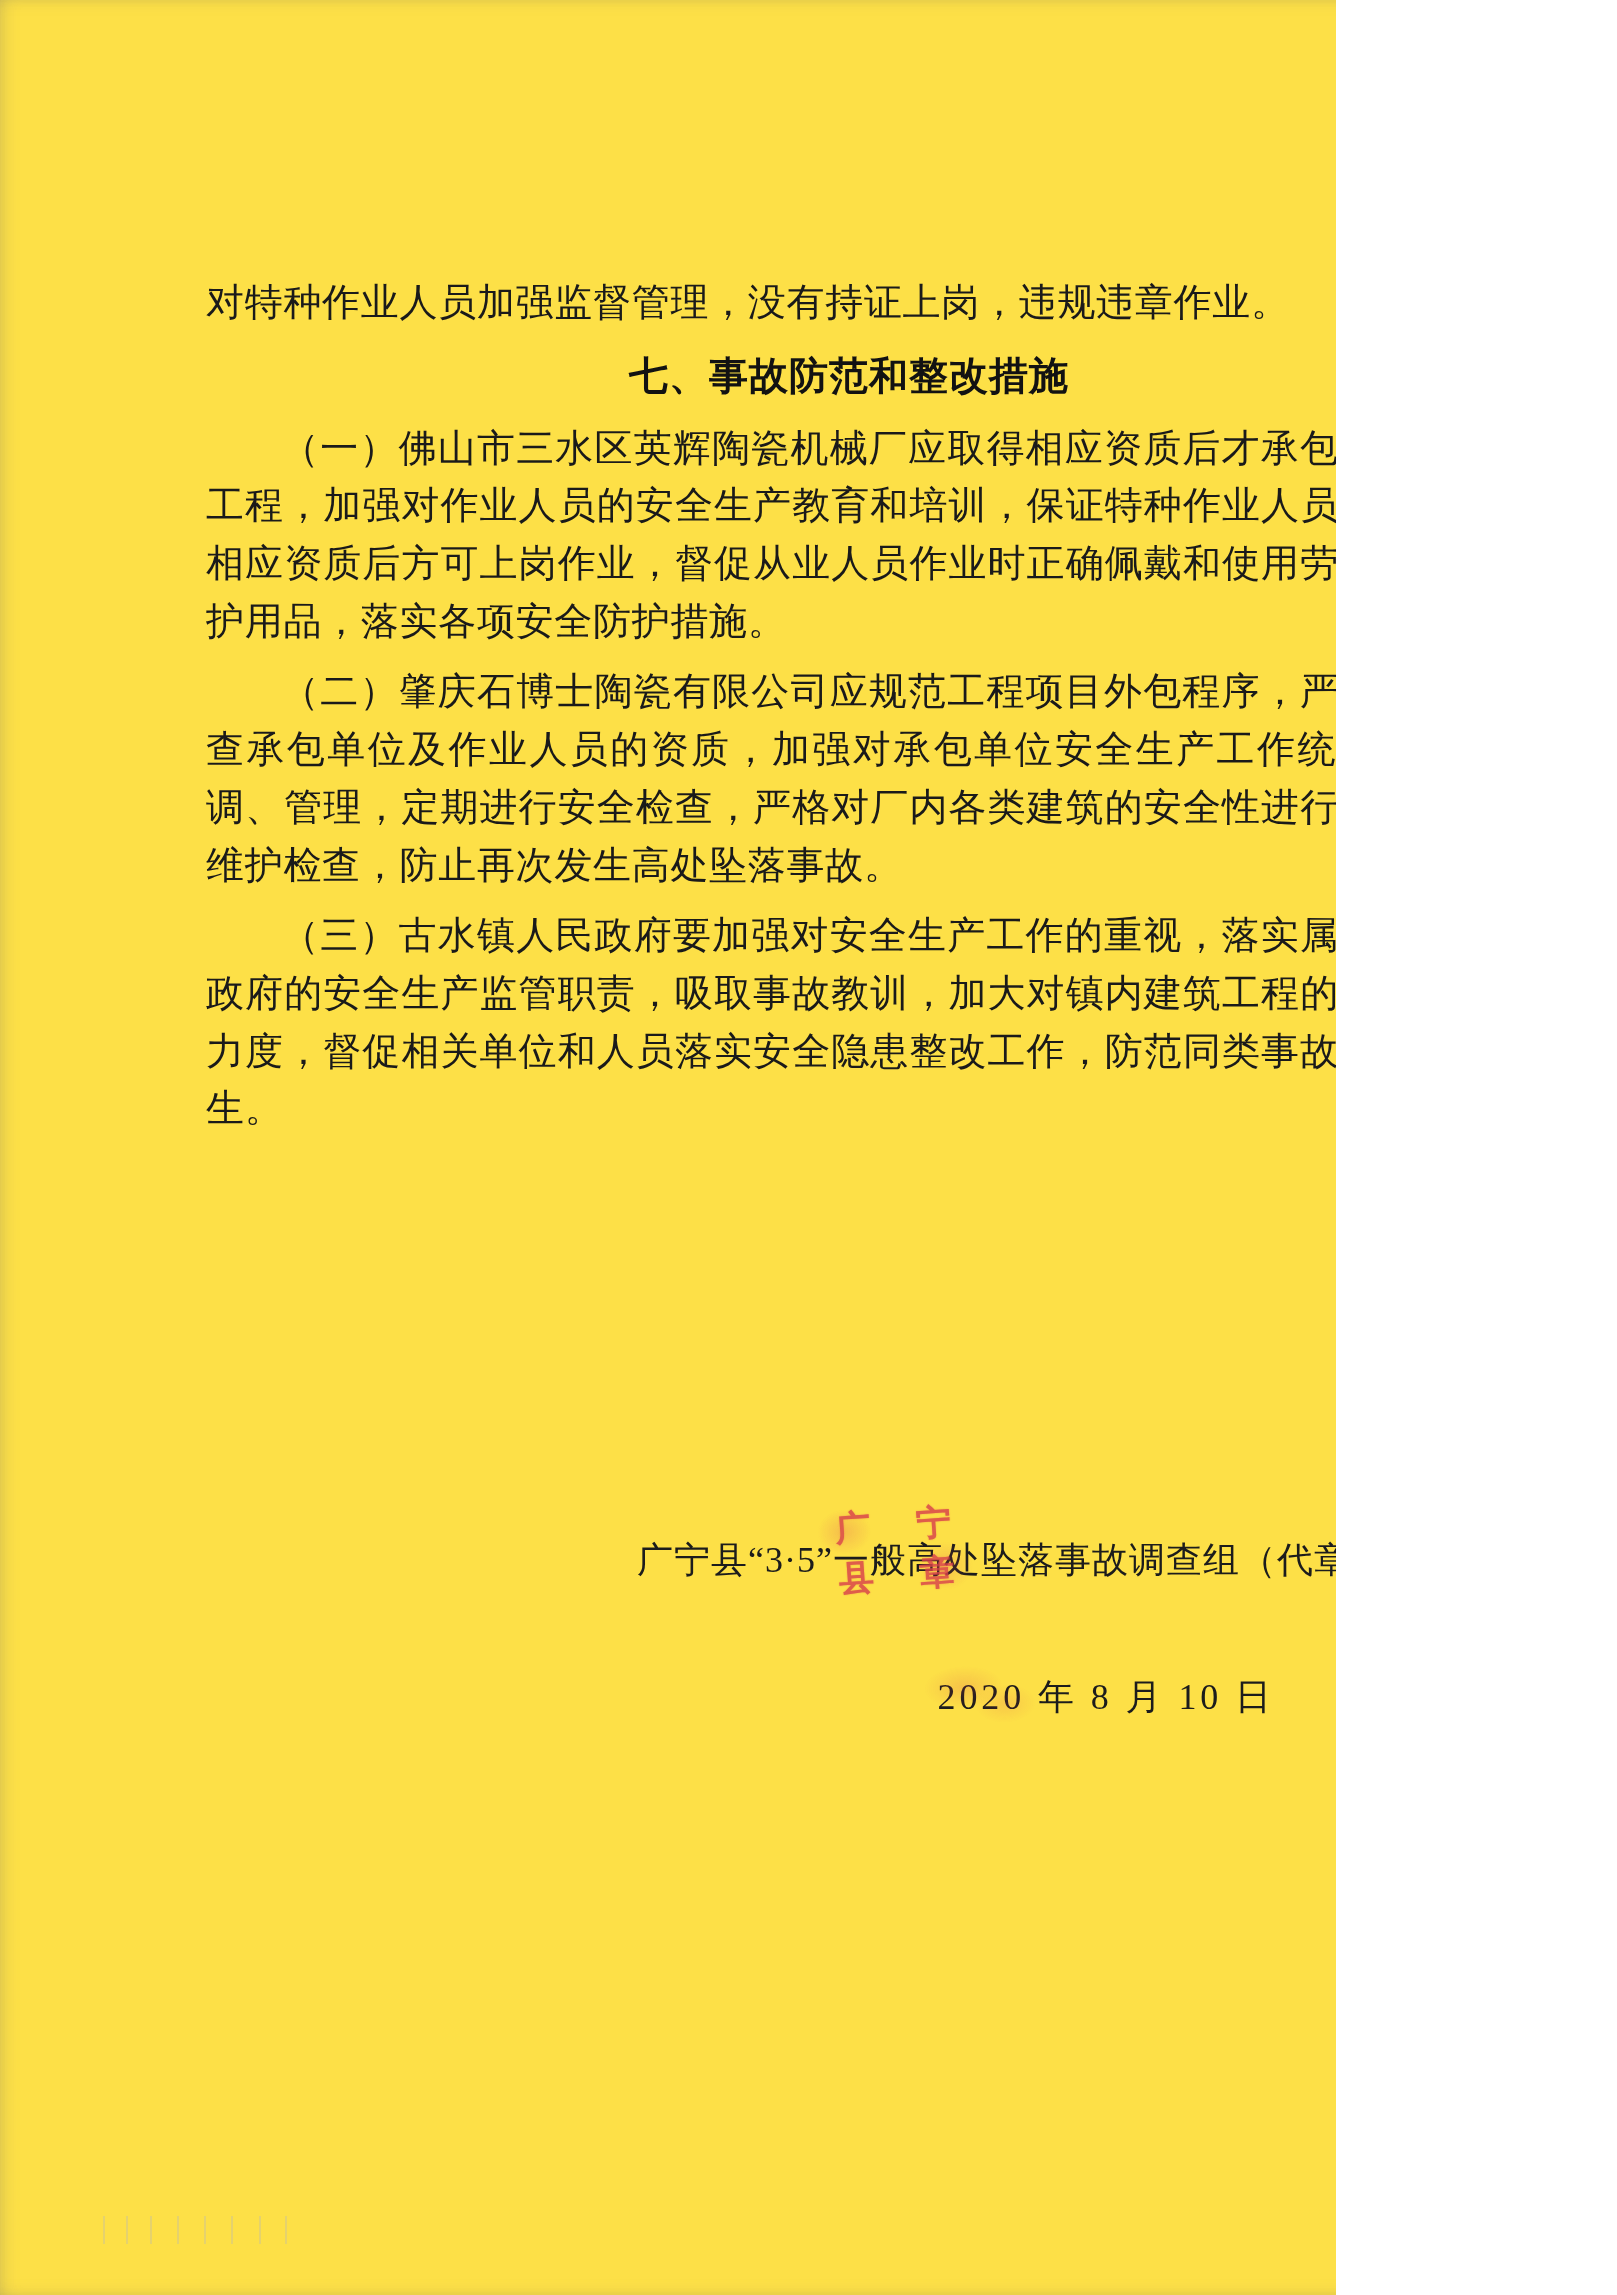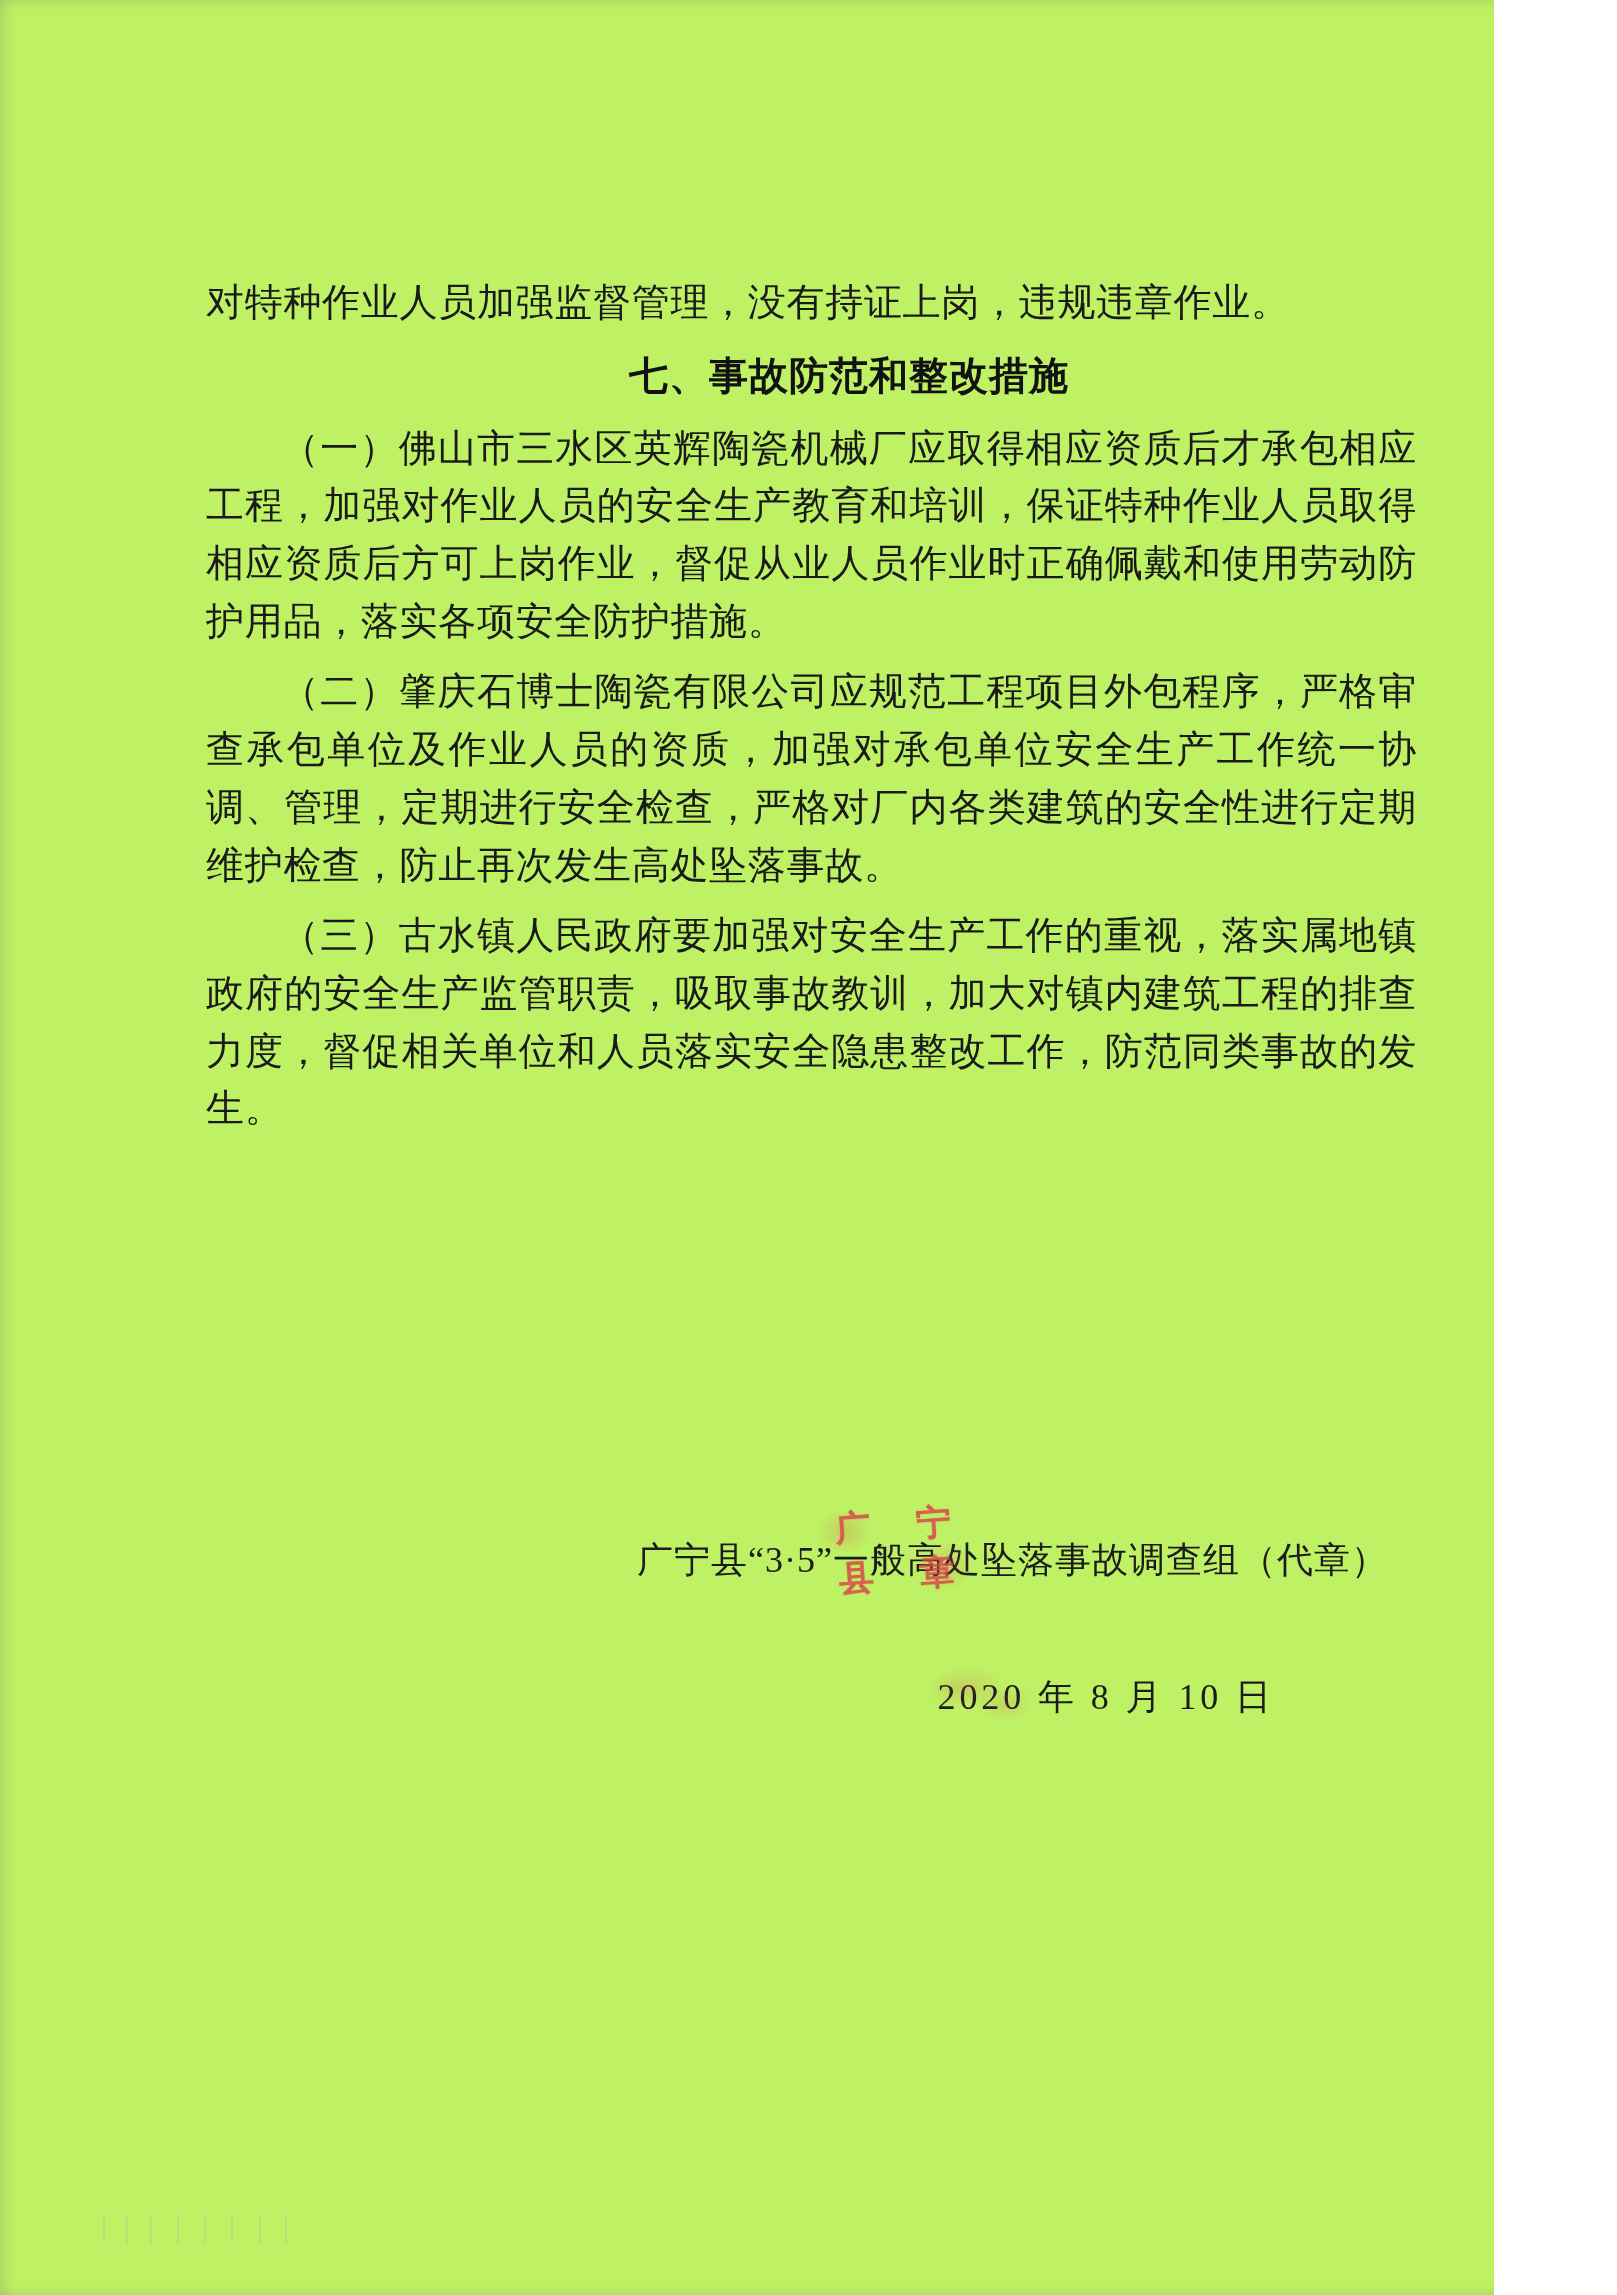--- a/index.html
+++ b/index.html
@@ -5,23 +5,23 @@
   html, body {
     margin: 0;
     padding: 0;
     background: #ffffff;
   }
   body {
     font-family: "Liberation Serif", serif;
   }
   .page {
     position: relative;
-    width: 1494px;
+    width: 1336px;
     height: 2295px;
-    background: #bef264;
+    background: #fde047;
     overflow: hidden;
   }
   
   .page::before {
     content: "";
     position: absolute;
     left: 0; top: 0;
     width: 1618px; height: 2295px;
     box-shadow: inset 12.7px 0 16.7px -10.8px rgba(120,120,110,0.28),
                 inset -12.7px 0 16.7px -10.8px rgba(120,120,110,0.22),

